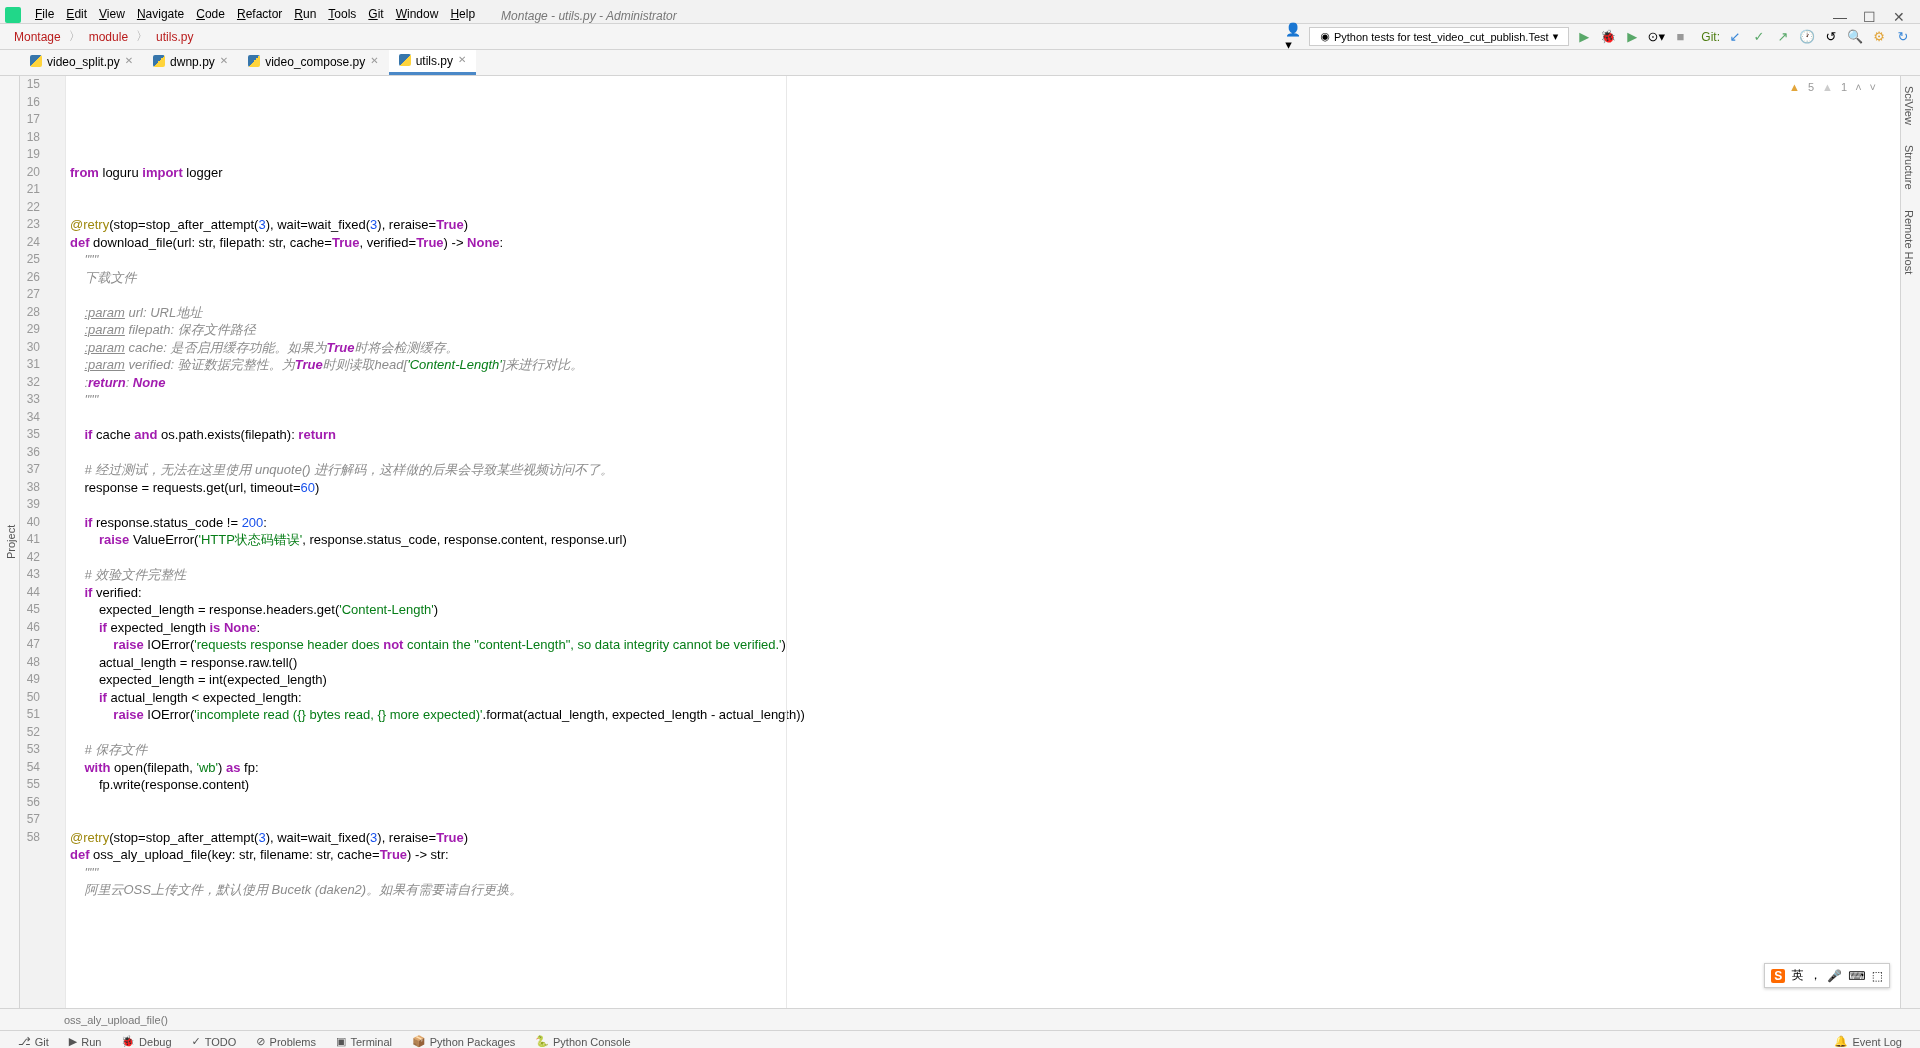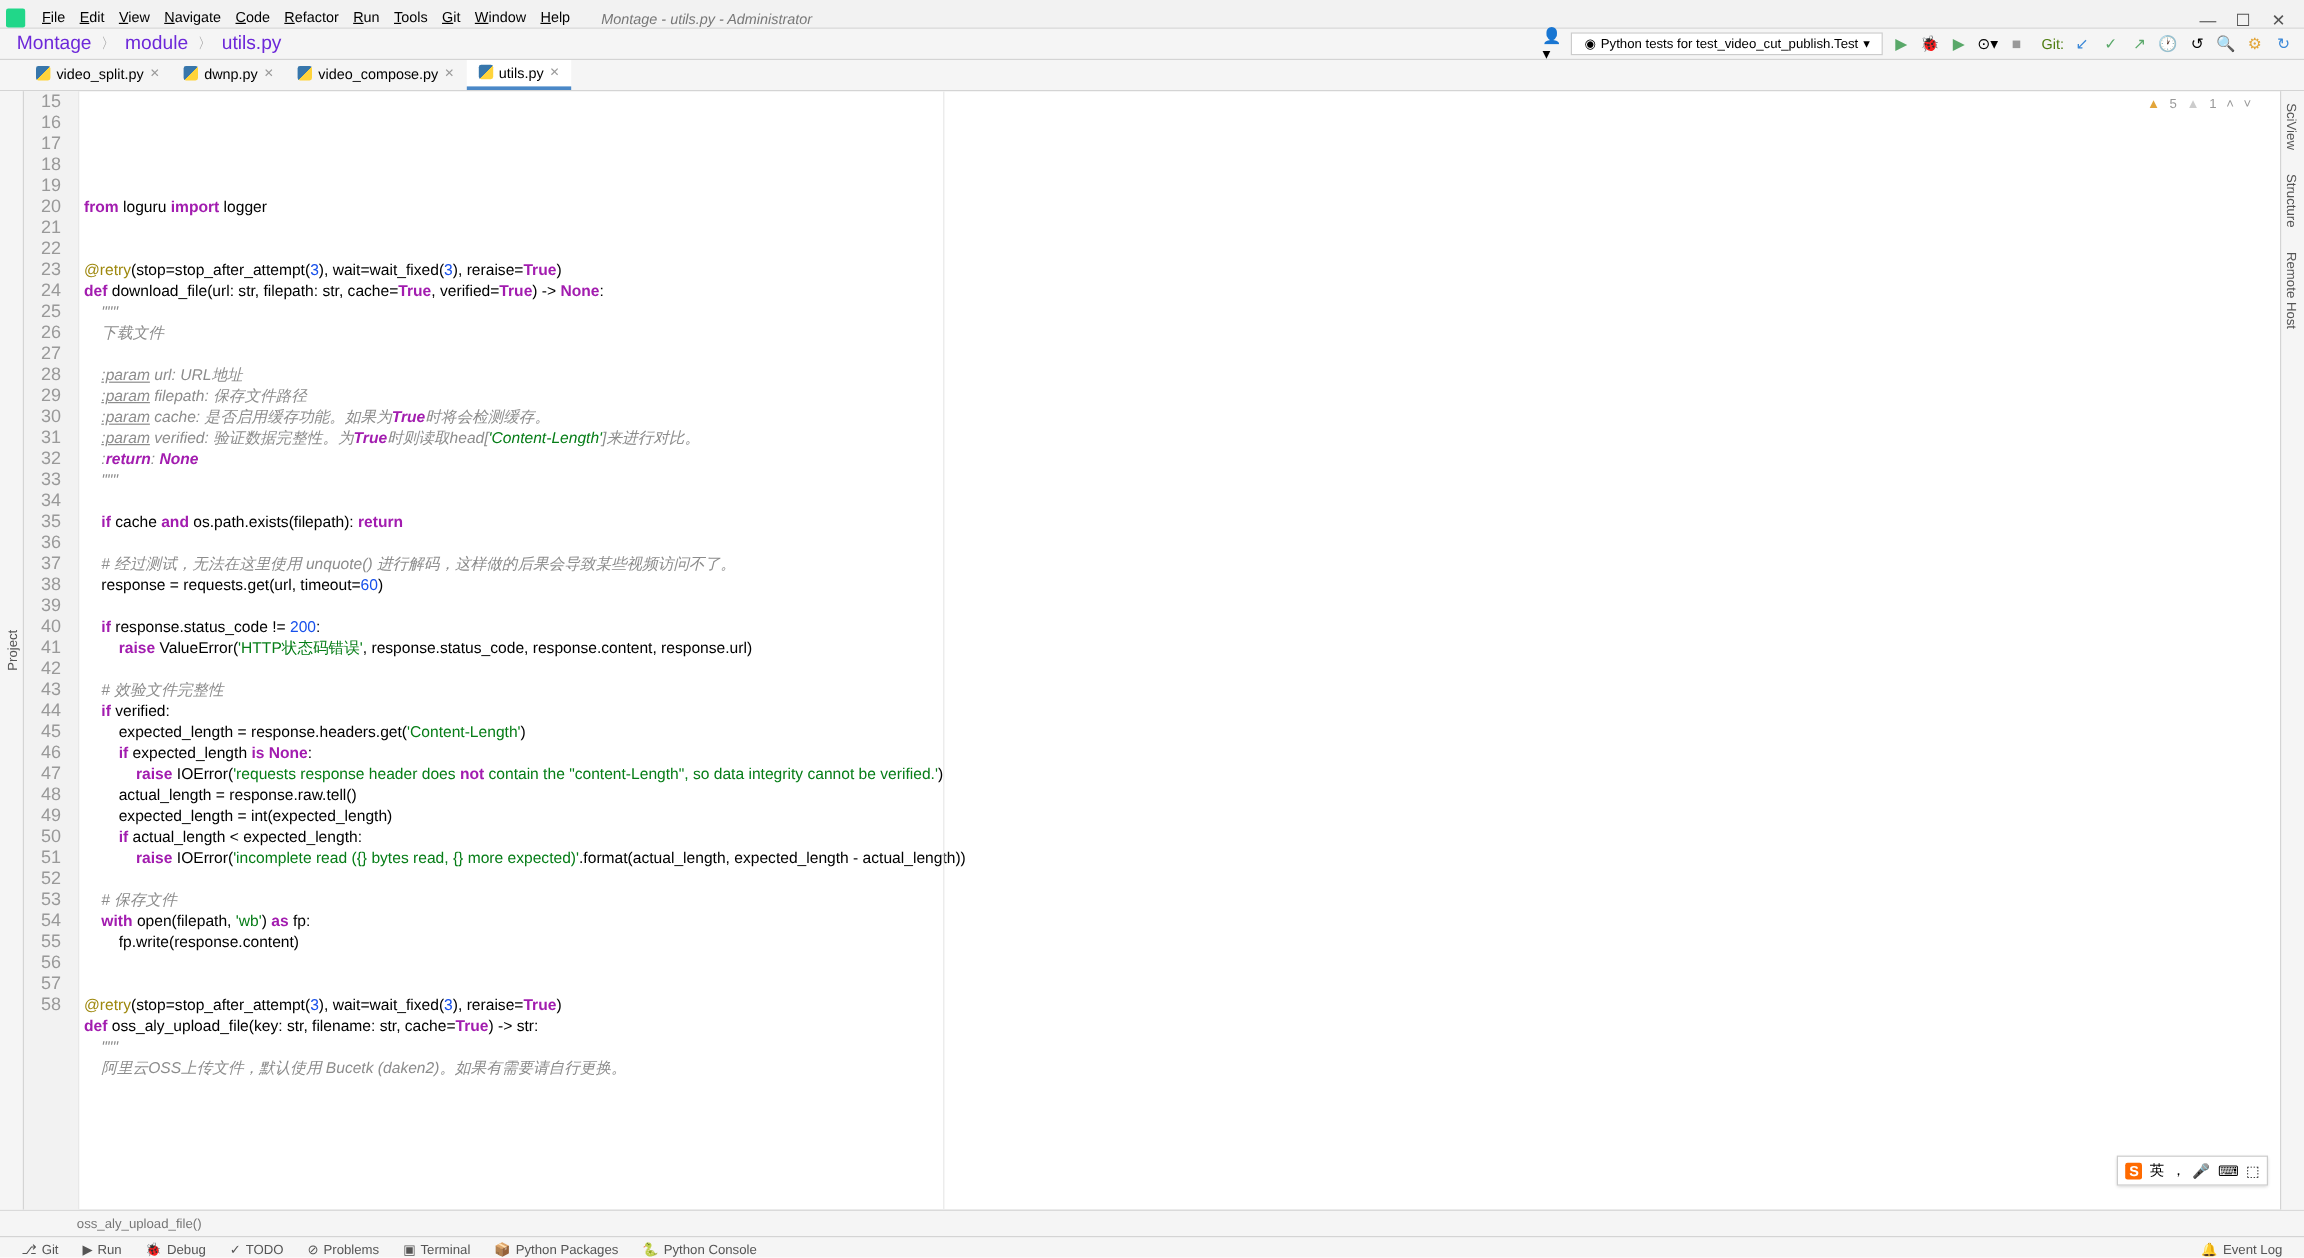--- a/index.html
+++ b/index.html
@@ -5,37 +5,37 @@
 * { margin:0; padding:0; box-sizing:border-box; font-family:"Segoe UI",Arial,sans-serif; }
 body { background:#fff; color:#000; font-size:12px; overflow:hidden; width:1920px; height:1048px; }
 .menubar { height:24px; background:#f2f2f2; display:flex; align-items:flex-end; padding:0 5px; border-bottom:1px solid #d4d4d4; }
 .app-icon { width:16px; height:16px; background:#21d789; border-radius:2px; margin-right:8px; }
 .menu-item { padding:2px 6px; cursor:pointer; font-size:12px; }
 .menu-item u { text-decoration:underline; }
 .title { margin-left:20px; color:#777; font-size:12px;font-style:italic; }
 .win-controls { margin-left:auto; display:flex; gap:18px; padding-right:10px; }
 .win-btn { width:12px; height:12px; cursor:pointer; color:#555; font-size:14px; line-height:12px; }
 .navbar { height:26px; background:#f5f5f5; display:flex; align-items:center; padding:0 8px; border-bottom:1px solid #d4d4d4; }
-.crumb { padding:2px 6px; font-size:16px; color:#6d28d9; }
+.crumb { padding:2px 6px; font-size:12px; color:#b91c1c; }
 .crumb-sep { color:#999; margin:0 2px; }
 .nav-right { margin-left:auto; display:flex; align-items:center; gap:6px; }
 .run-config { border:1px solid #ccc; background:#fff; padding:2px 10px; font-size:11px; display:flex; align-items:center; gap:4px; min-width:260px; }
 .icon-btn { width:18px; height:18px; cursor:pointer; display:flex; align-items:center; justify-content:center; font-size:13px; }
 .play { color:#59a869; }
 .bug { color:#59a869; }
 .stop { color:#999; }
 .tabbar { height:26px; background:#f5f5f5; display:flex; align-items:flex-end; padding-left:20px; border-bottom:1px solid #d4d4d4; }
 .tab { padding:4px 10px; font-size:12px; display:flex; align-items:flex-start; gap:5px; cursor:pointer; border-bottom:2px solid transparent; }
 .tab.active { border-bottom:3px solid #4a88c7; background:#fff; }
 .py-icon { width:12px; height:12px; background:linear-gradient(135deg,#3776ab 50%,#ffd43b 50%); border-radius:2px; }
 .close-x { color:#999; font-size:10px; }
 .main { display:flex; height:calc(100% - 24px - 26px - 26px - 22px - 18px); }
 .left-gutter { width:20px; background:#f5f5f5; border-right:1px solid #d4d4d4; writing-mode:vertical-rl; text-align:center; }
 .left-gutter .side-tab { padding:10px 2px; font-size:11px; color:#555; cursor:pointer; transform:rotate(180deg); }
-.gutter { width:46px; background:#f2f2f2; text-align:center; padding-right:0; color:#999; font-family:Consolas,monospace; font-size:15px; line-height:17.5px; border-right:1px solid #e8e8e8; }
+.gutter { width:46px; background:#f2f2f2; text-align:right; padding-right:25px; color:#999; font-family:Consolas,monospace; font-size:12px; line-height:17.5px; border-right:1px solid #e8e8e8; }
 .code { flex:1; font-family:Consolas,monospace; font-size:13px; line-height:17.5px; padding-left:4px; white-space:pre; overflow:hidden; position:relative; }
 .right-gutter { width:20px; background:#f5f5f5; border-left:1px solid #d4d4d4; }
 .right-gutter .side-tab { writing-mode:vertical-rl; padding:10px 2px; font-size:11px; color:#555; cursor:pointer; }
 .kw { color:#a21caf; font-weight:bold; }
 .dec { color:#9e880d; }
 .str { color:#067d17; }
 .num { color:#1750eb; }
 .cmt { color:#8c8c8c; font-style:italic; }
 .param { color:#8c8c8c; font-style:italic; text-decoration:underline; }
 .breadcrumb-foot { height:22px; background:#f5f5f5; border-top:1px solid #d4d4d4; padding-left:64px; font-size:11px; color:#777; display:flex; align-items:center; }

